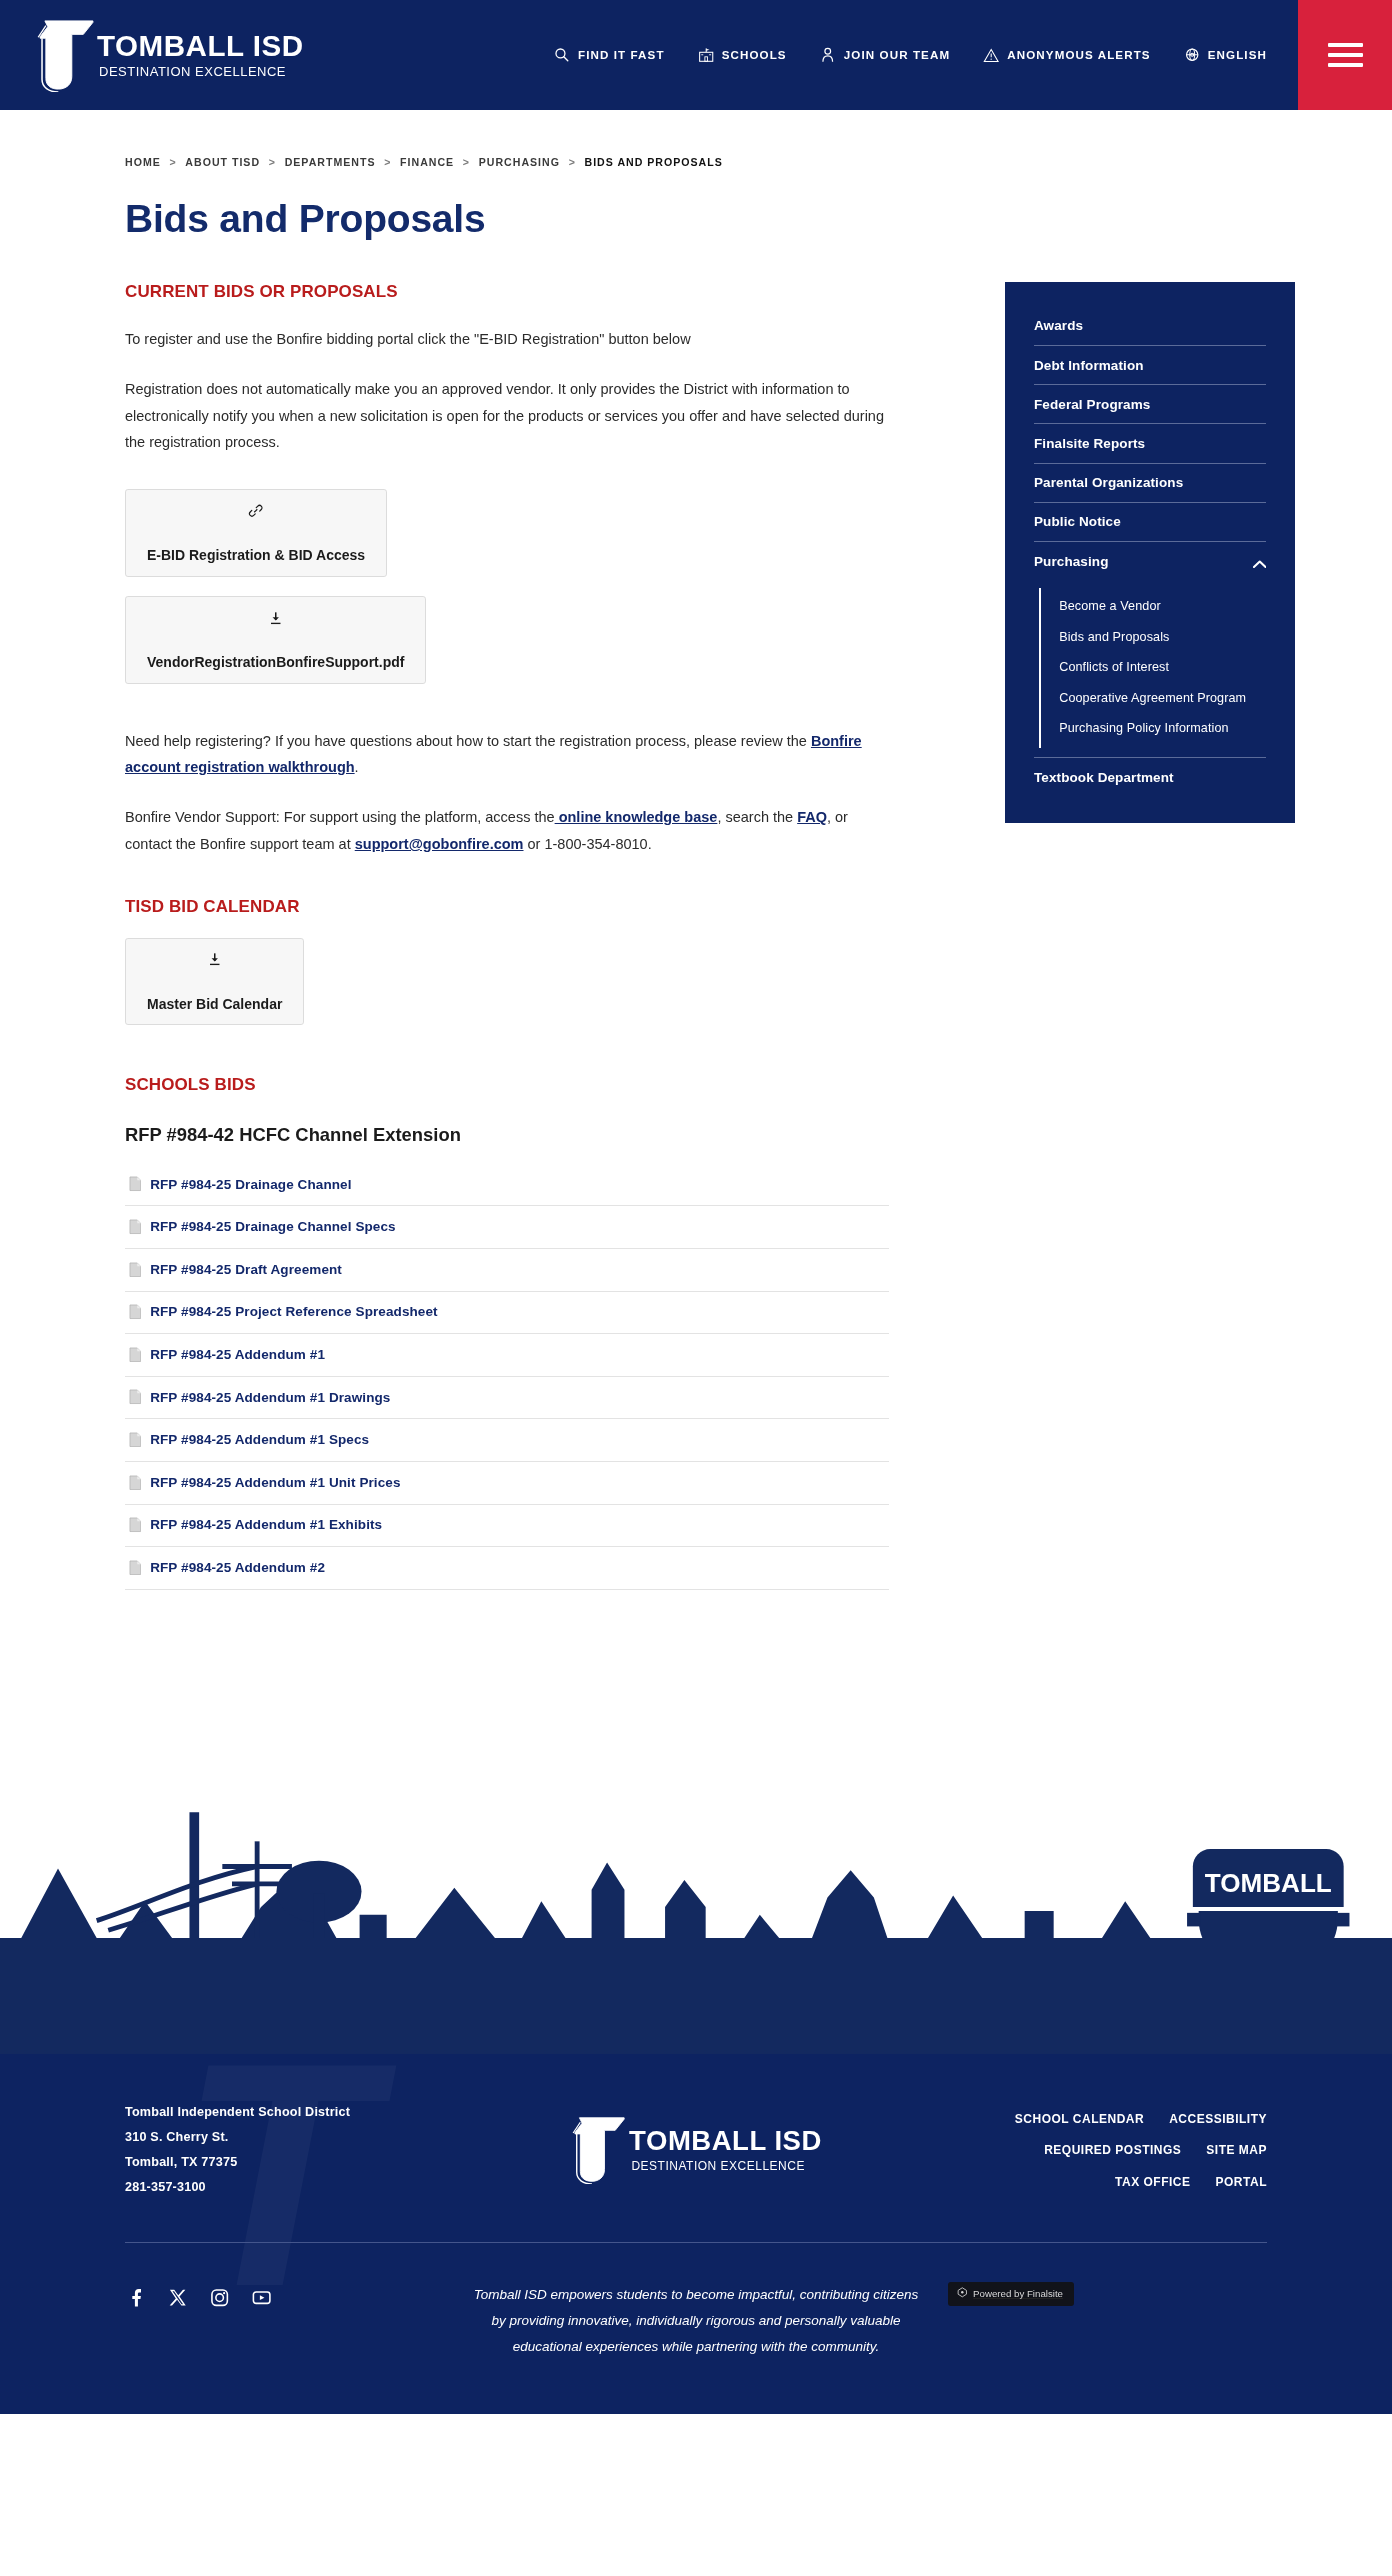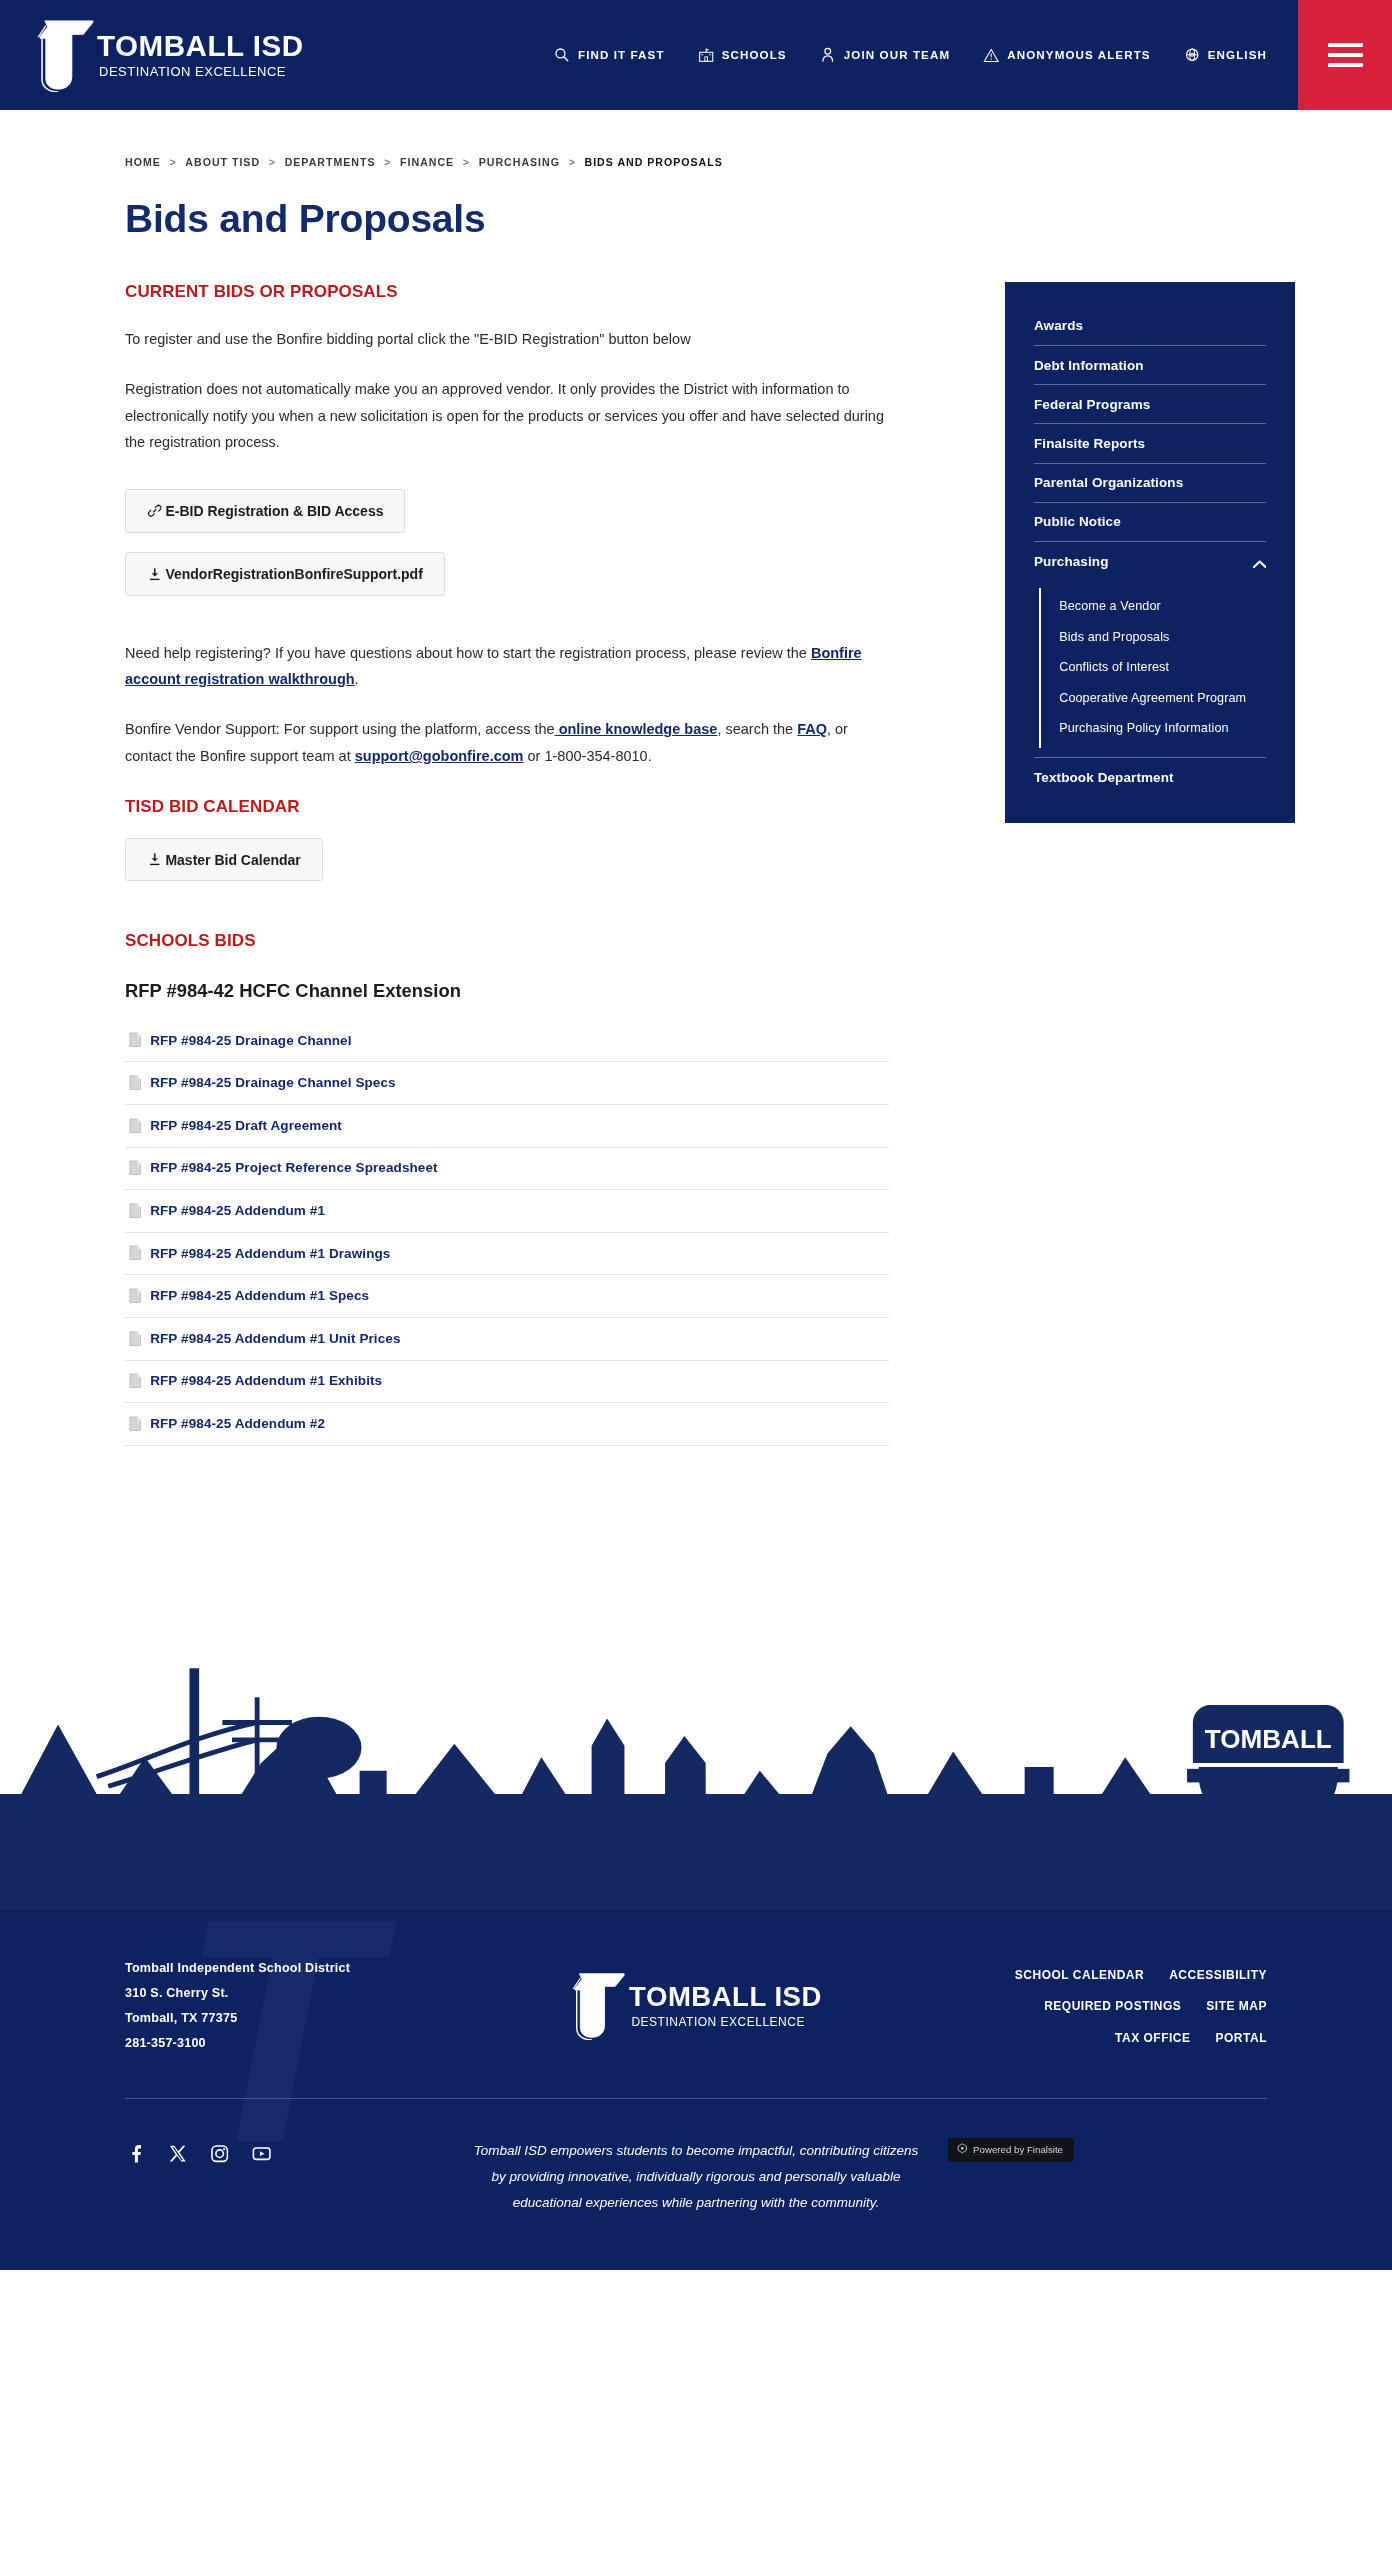--- a/index.html
+++ b/index.html
@@ -69,24 +69,24 @@
     margin-bottom:24px;
   }
   p.body {
     font-size:14.5px; line-height:1.85; color:#2b2b2b; margin-bottom:23px; max-width:764px;
   }
   p.body a, a.inline {
     color:#13286b; font-weight:bold; text-decoration:underline; cursor:pointer;
   }
 
   .btn {
-    display:inline-flex; align-items:center; gap:2px;
+    display:inline-flex; align-items:center; gap:28px;
     border:1px solid #dcdcdc; background:#f7f7f7; border-radius:2.9px;
     padding:12.6px 21px; font-size:14px; font-weight:bold; color:#1b1b1b;
-    cursor:pointer; margin-bottom:19.3px;
+    cursor:pointer; margin-bottom:19.3px;flex-direction:column;
   }
   .btn .bicon { width:16.4px; height:16.4px; display:flex; align-items:center; justify-content:center; }
 
   h3.bidtitle { font-size:18.4px; font-weight:bold; color:#1b1b1b; margin:29px 0 17.4px; }
 
   .doc-list { list-style:none; }
   .doc-row {
     display:flex; align-items:center; gap:8.7px; padding:12.6px 0 13.5px 3.9px;
     border-bottom:1px solid #e3e3e3;
   }
@@ -291,21 +291,21 @@
               </svg>
           </span>
           <span>VendorRegistrationBonfireSupport.pdf</span>
         </div>
       </div>
 
       <p class="body">
         <span>Need help registering? If you have questions about how to start the registration process, please review the </span><a class="inline">Bonfire account registration walkthrough</a><span>.</span>
       </p>
 
-      <p class="body" style="margin-bottom:27px;">
+      <p class="body" style="margin-bottom:39px;">
         <span>Bonfire Vendor Support: For support using the platform, access the</span><a class="inline"> online knowledge base</a><span>, search the </span><a class="inline">FAQ</a><span>, or contact the Bonfire support team at </span><a class="inline">support@gobonfire.com</a><span> or 1-800-354-8010.</span>
       </p>
 
       <h2 class="sect" style="margin-bottom:21px;">TISD BID CALENDAR</h2>
 
       <div>
         <div class="btn" style="margin-bottom:50px;">
           <span class="bicon">
             <svg viewBox="0 0 16 17" width="13.5" height="14.5">
                 <line x1="8" y1="1.5" x2="8" y2="10.6" stroke="#1b1b1b" stroke-width="1.8"></line>

